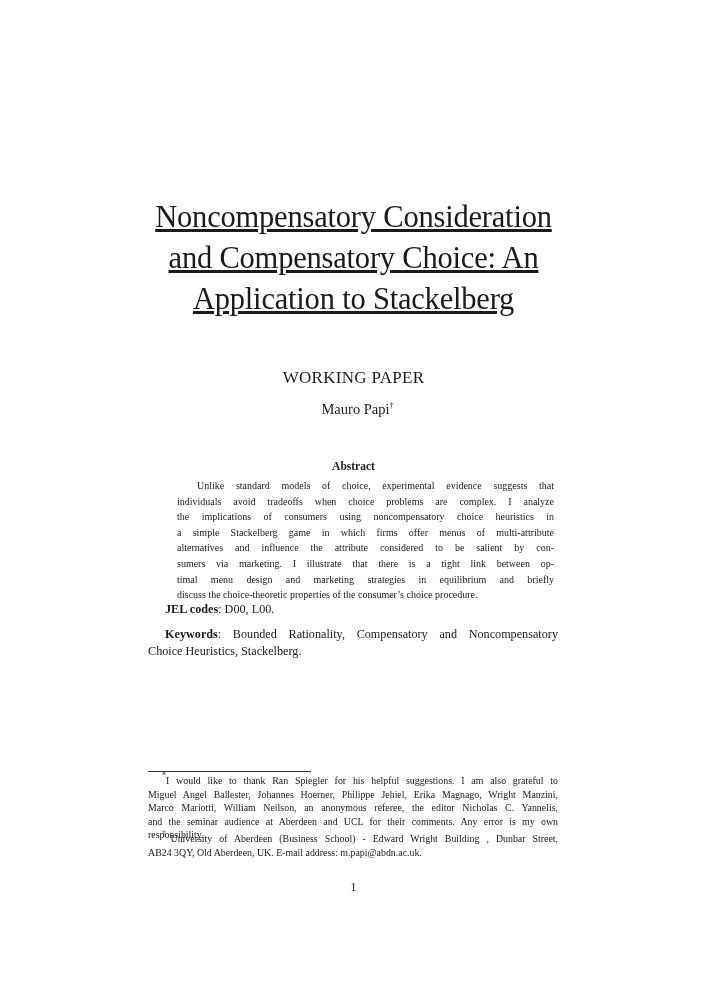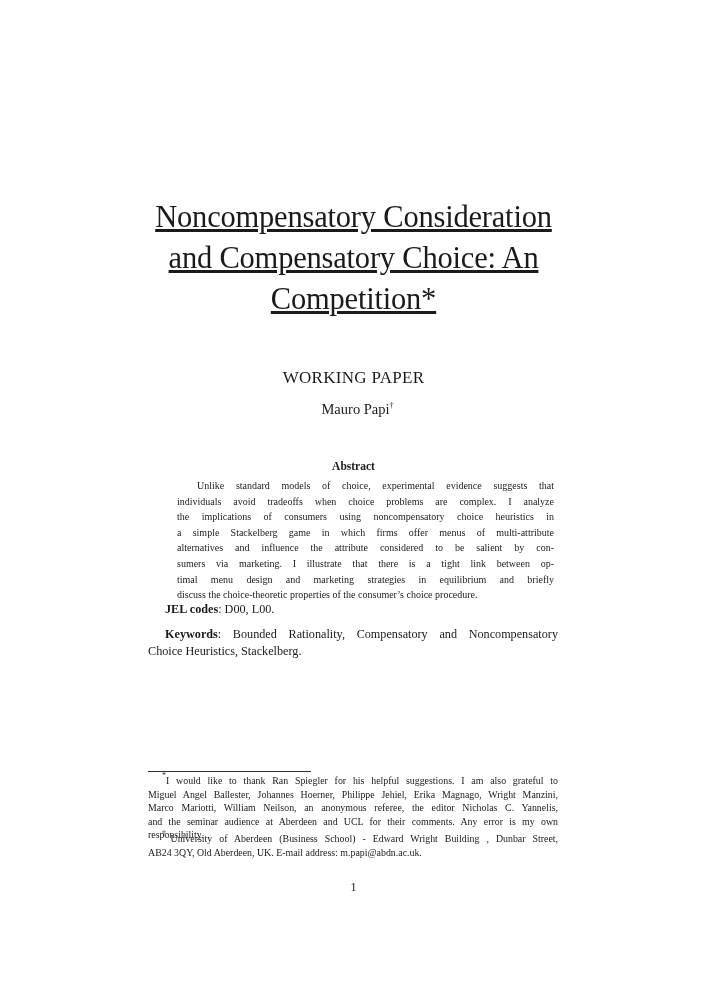--- a/index.html
+++ b/index.html
@@ -36,21 +36,21 @@
   .pnum { position: absolute; left: 0; width: 707px; top: 880px; text-align: center; font-family: "Liberation Serif", serif; font-size: 12px; }
 </style>
 </head>
 <body>
 
 <div class="page">
 
   <h1 class="title" style="margin:0;">
     <span class="line">Noncompensatory Consideration</span>
     <span class="line">and Compensatory Choice: An</span>
-    <span class="line">Competition*</span>
+    <span class="line">Application to Stackelberg</span>
   </h1>
 
   <div class="wp">WORKING PAPER</div>
 
   <div class="author">
     <span>Mauro Papi</span><sup>†</sup>
   </div>
 
   <div class="abs-head">Abstract</div>
 

